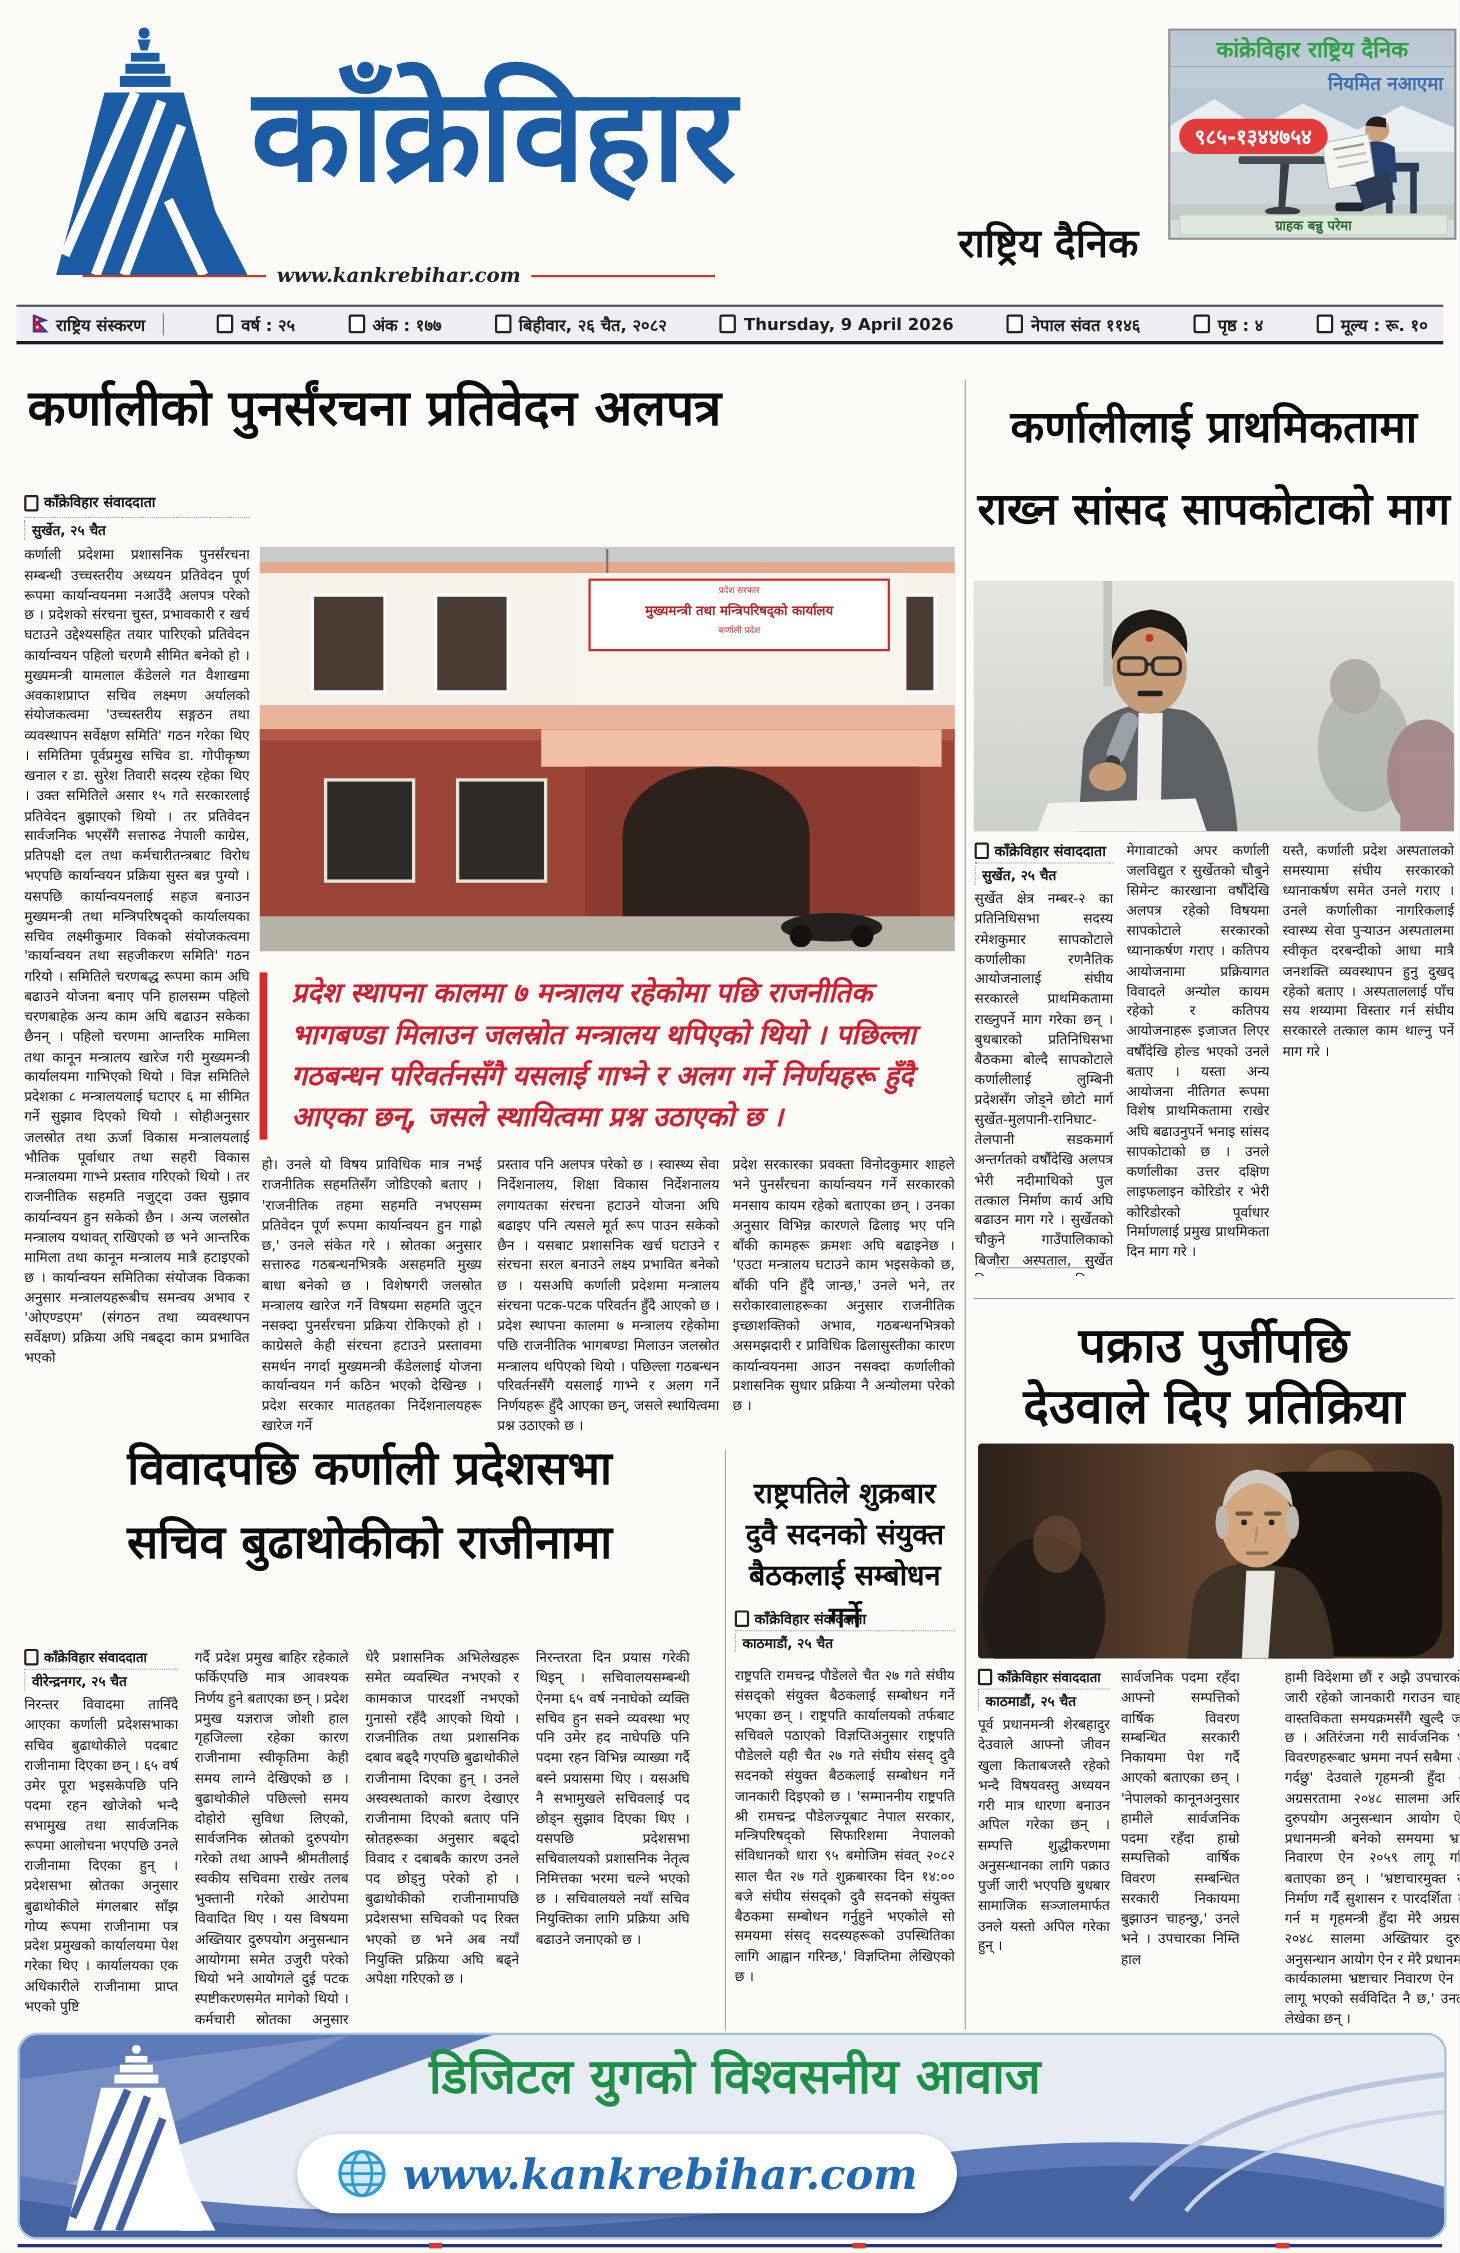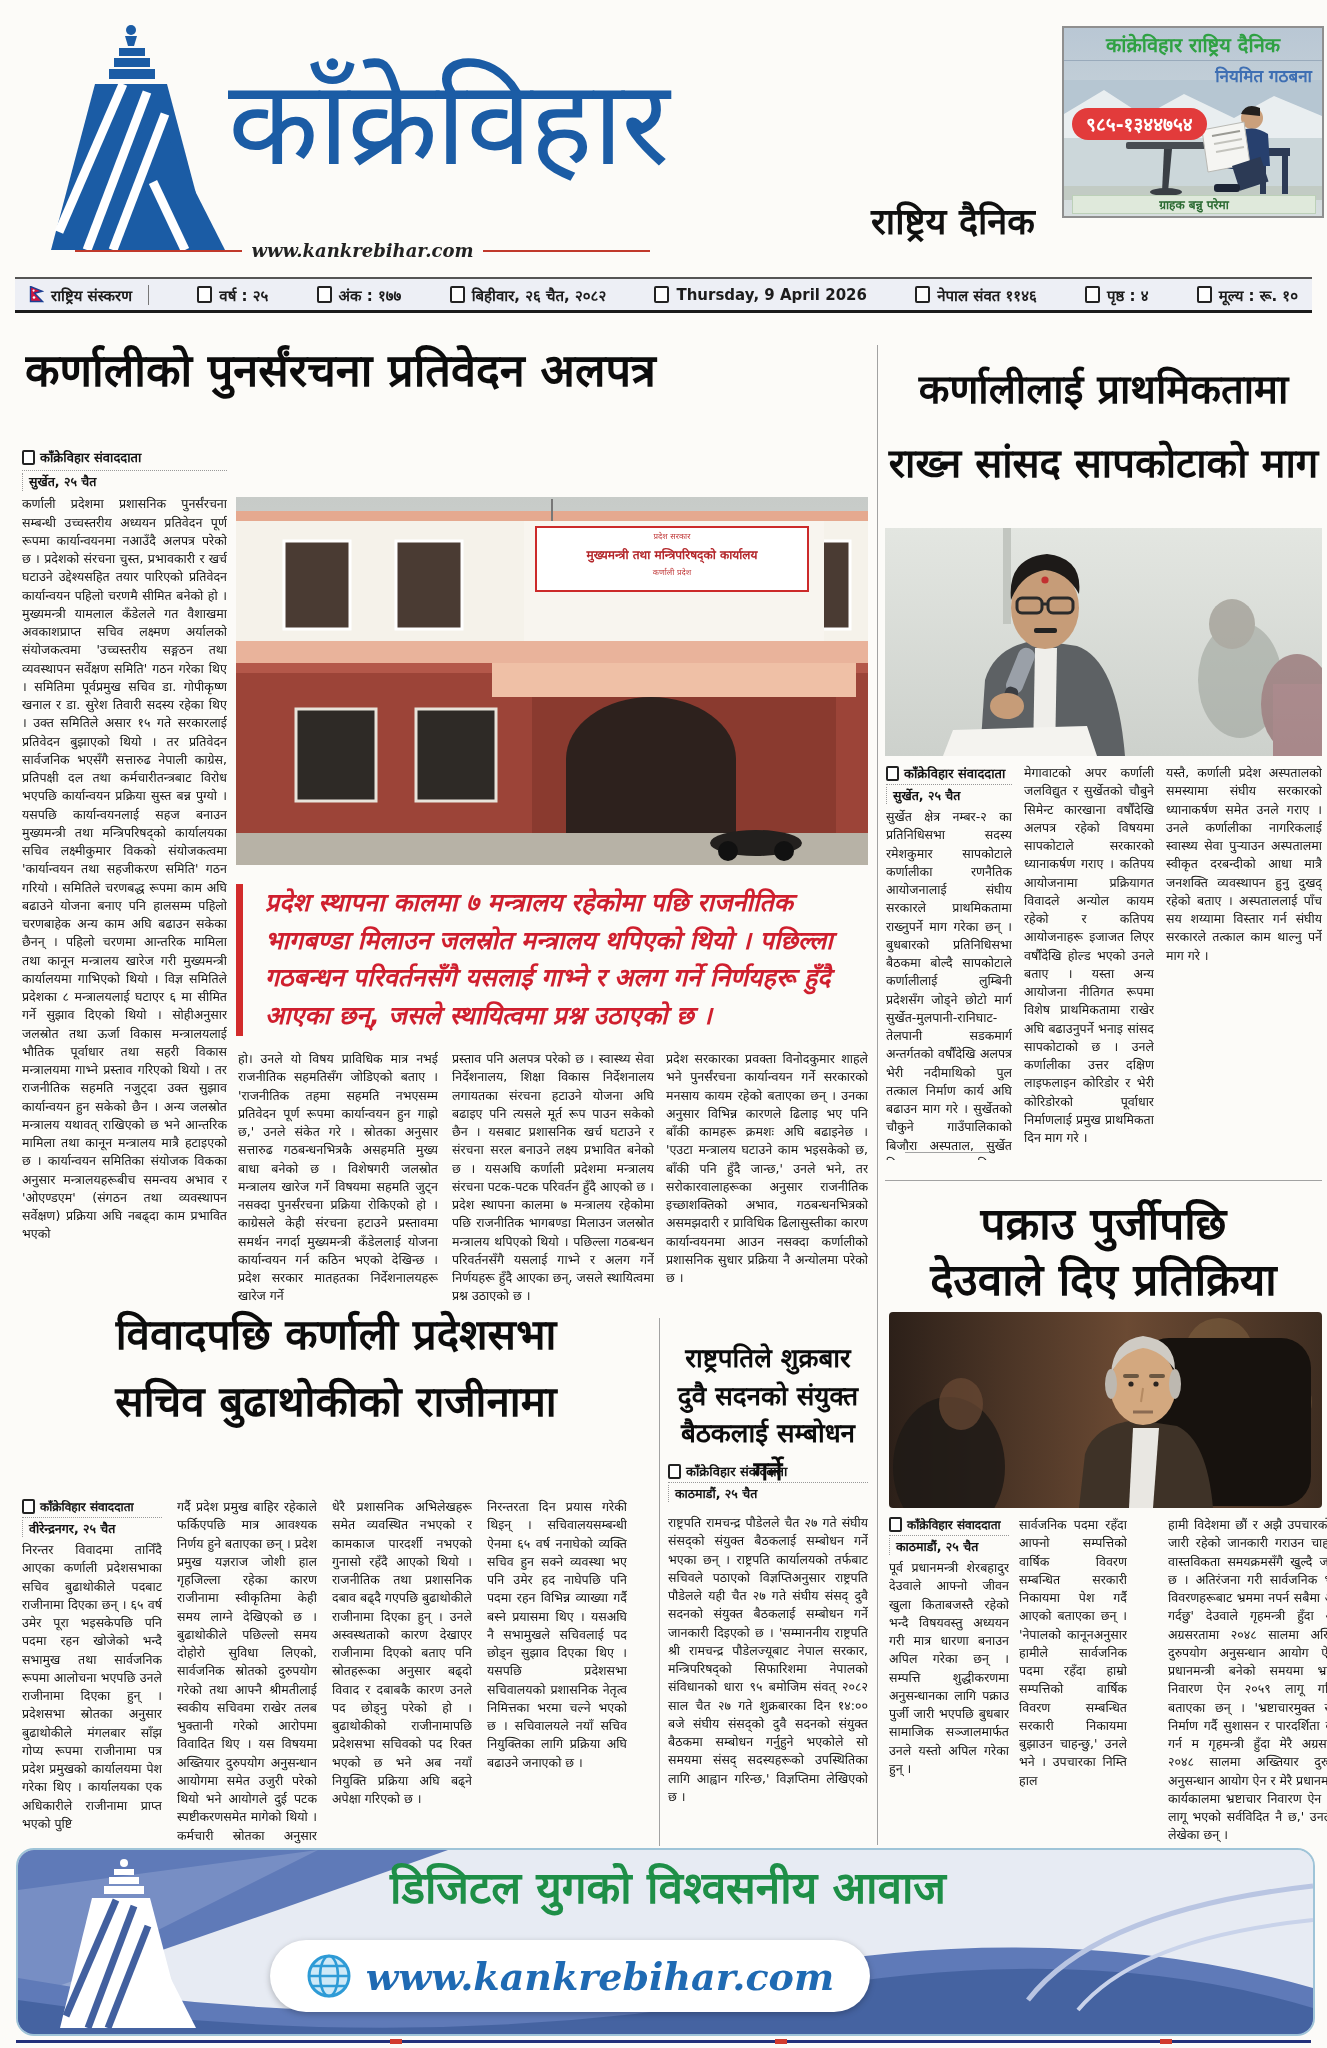--- a/index.html
+++ b/index.html
@@ -2,21 +2,21 @@
 <html><head>
 <meta charset="utf-8">
 <style>
   html,body{margin:0;padding:0;background:#e8e8e8;}
   .page{position:relative;width:1327px;height:2048px;background:#fcfbf8;margin:0 auto;
         font-family:"DejaVu Sans","Liberation Sans",sans-serif;color:#141414;overflow:hidden;}
   .abs{position:absolute;}
   
   #logo-icon{left:35px;top:22px;width:190px;height:228px;}
   #logo-title{left:228px;top:28px;width:830px;height:200px;font-size:118px;line-height:190px;
-              font-weight:400;color:#1b5ca5;letter-spacing:-2px;white-space:nowrap;overflow:hidden;}
+              font-weight:700;color:#1b5ca5;letter-spacing:-2px;white-space:nowrap;overflow:hidden;}
   #tagline{left:620px;top:38px;width:430px;text-align:right;font-size:25px;font-weight:800;color:#e5267e;}
   #subtitle{left:650px;top:196px;width:385px;text-align:right;font-size:36px;font-weight:700;color:#101010;}
   #url-row{left:75px;top:240px;width:575px;display:flex;align-items:center;gap:10px;}
   #url-row .rule{flex:1;height:0;border-top:2px solid #c0392b;}
   #masthead-url{font-family:"DejaVu Serif","Liberation Serif",serif;font-style:italic;font-weight:700;
                 font-size:18px;color:#222;white-space:nowrap;}
   
   #ad-box{left:1062px;top:26px;width:258px;height:188px;border:2px solid #8f8f8f;
           background:linear-gradient(#b9c7d4 0%,#c9d4da 55%,#d7dedf 100%);overflow:hidden;}
   #ad-title{position:absolute;left:0;top:3px;width:100%;text-align:center;font-size:20px;font-weight:800;
@@ -142,21 +142,21 @@
       <path d="M172,52 Q190,44 204,54 L206,86 L176,86 Z" fill="#27406e"></path>
       <rect x="160" y="80" width="40" height="9" rx="4" fill="#27406e"></rect>
       <polygon points="138,50 180,42 186,84 144,92" fill="#f5f5f2" stroke="#b9b9b4" stroke-width="1"></polygon>
       <line x1="148" y1="56" x2="176" y2="51" stroke="#9a9a94" stroke-width="2"></line>
       <line x1="150" y1="64" x2="178" y2="59" stroke="#c3c3bd" stroke-width="2"></line>
       <line x1="152" y1="72" x2="180" y2="67" stroke="#c3c3bd" stroke-width="2"></line>
       <rect x="168" y="86" width="30" height="26" fill="#2c3a55" transform="rotate(-18 168 86)"></rect>
       <rect x="150" y="104" width="26" height="8" rx="3" fill="#1d2536"></rect>
     </svg>
     <div id="ad-title">कांक्रेविहार राष्ट्रिय दैनिक</div>
-    <div id="ad-sub">नियमित गठबना</div>
+    <div id="ad-sub">नियमित नआएमा</div>
     <div id="ad-phone">९८५-१३४४७५४</div>
     <div id="ad-caption">ग्राहक बन्नु परेमा</div>
   </div>
 
   <div class="abs" id="infobar">
     <span class="ib-item" id="ib-edition">
       <svg width="15" height="17" viewBox="0 0 15 17">
           <path d="M1.5,0.5 L13,5.2 L5.5,7.2 L13.5,15.5 L1.5,15.5 Z" fill="#d2153e" stroke="#1b3f94" stroke-width="1.4"></path>
           <circle cx="4.6" cy="4.6" r="1.1" fill="#fff"></circle>
           <circle cx="5" cy="11.5" r="1.3" fill="#fff"></circle>

